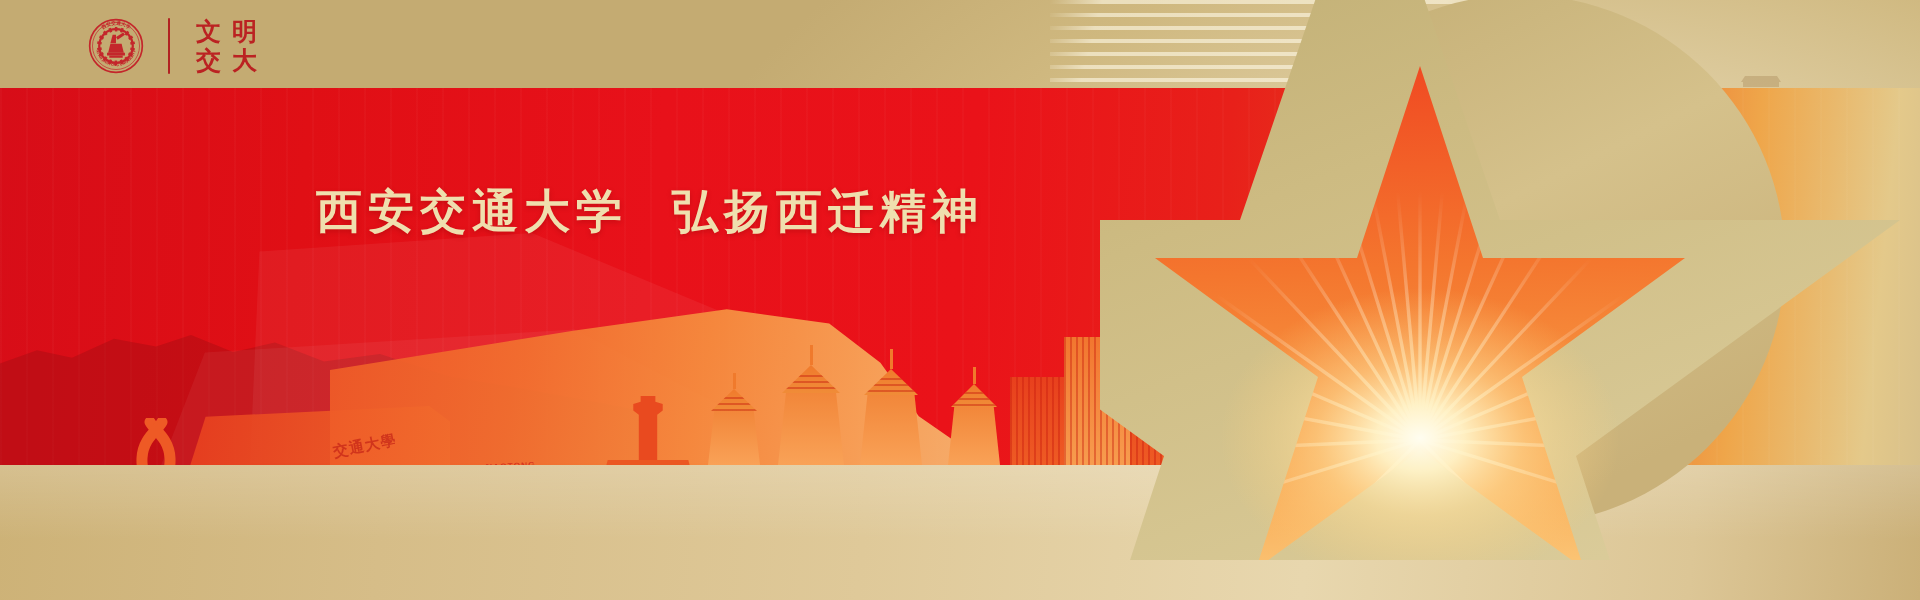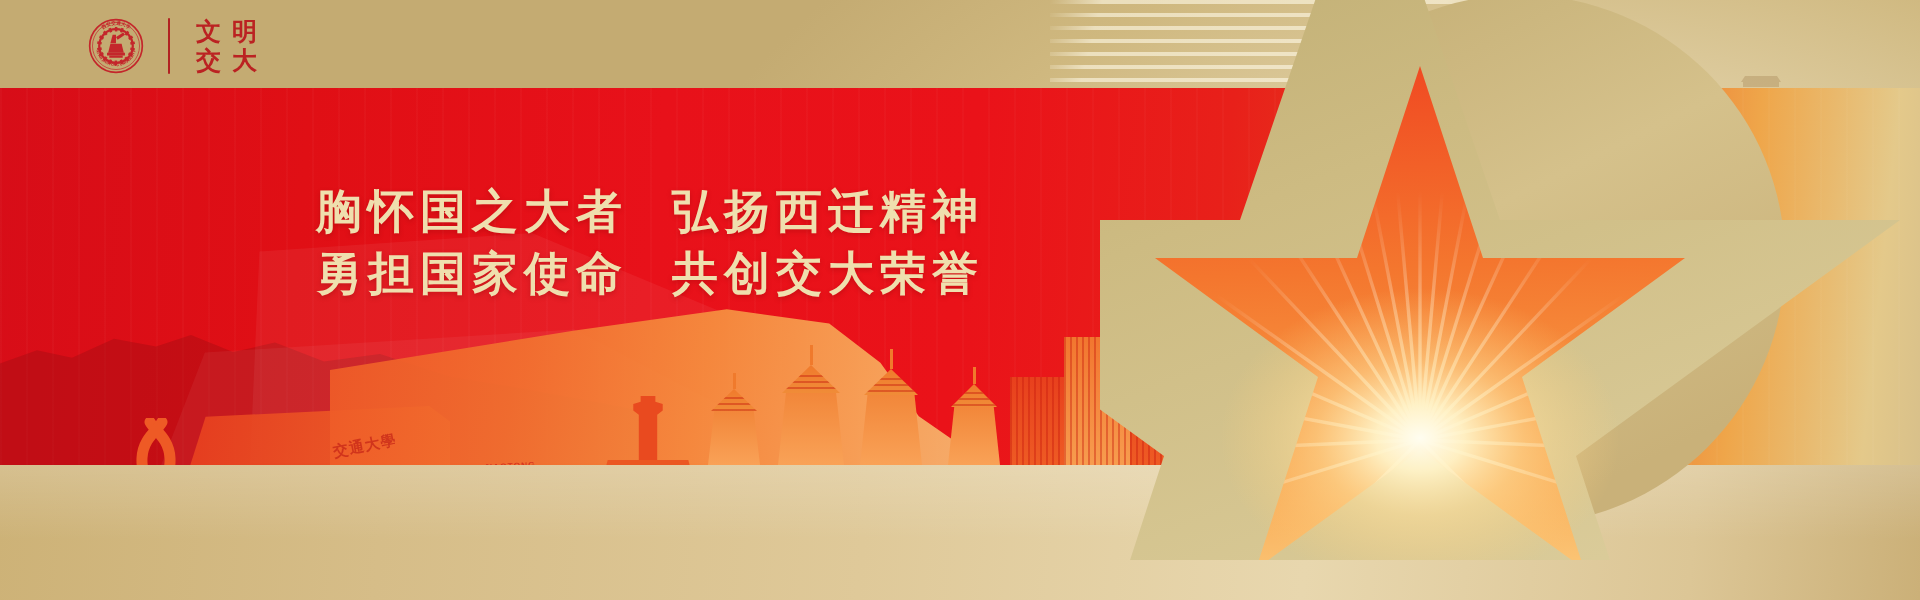--- a/index.html
+++ b/index.html
@@ -470,21 +470,20 @@
           <line x1="320" y1="480" x2="200" y2="600"></line>
           <line x1="320" y1="480" x2="440" y2="600"></line>
         </g>
       </g>
 
       <ellipse cx="320" cy="478" rx="200" ry="150" fill="url(#glowG)"></ellipse>
     </svg>
   </div>
 
   <div class="slogan">
-    <span class="ln">胸怀国之大者  弘扬西迁精神</span>
-    <span class="ln">勇担国家使命  共创交大荣誉</span>
+    <span class="ln">西安交通大学  弘扬西迁精神</span>
   </div>
 
   <div class="bottomband">
     <div class="sheen"></div>
   </div>
 
 </div>
 
 </body></html>

